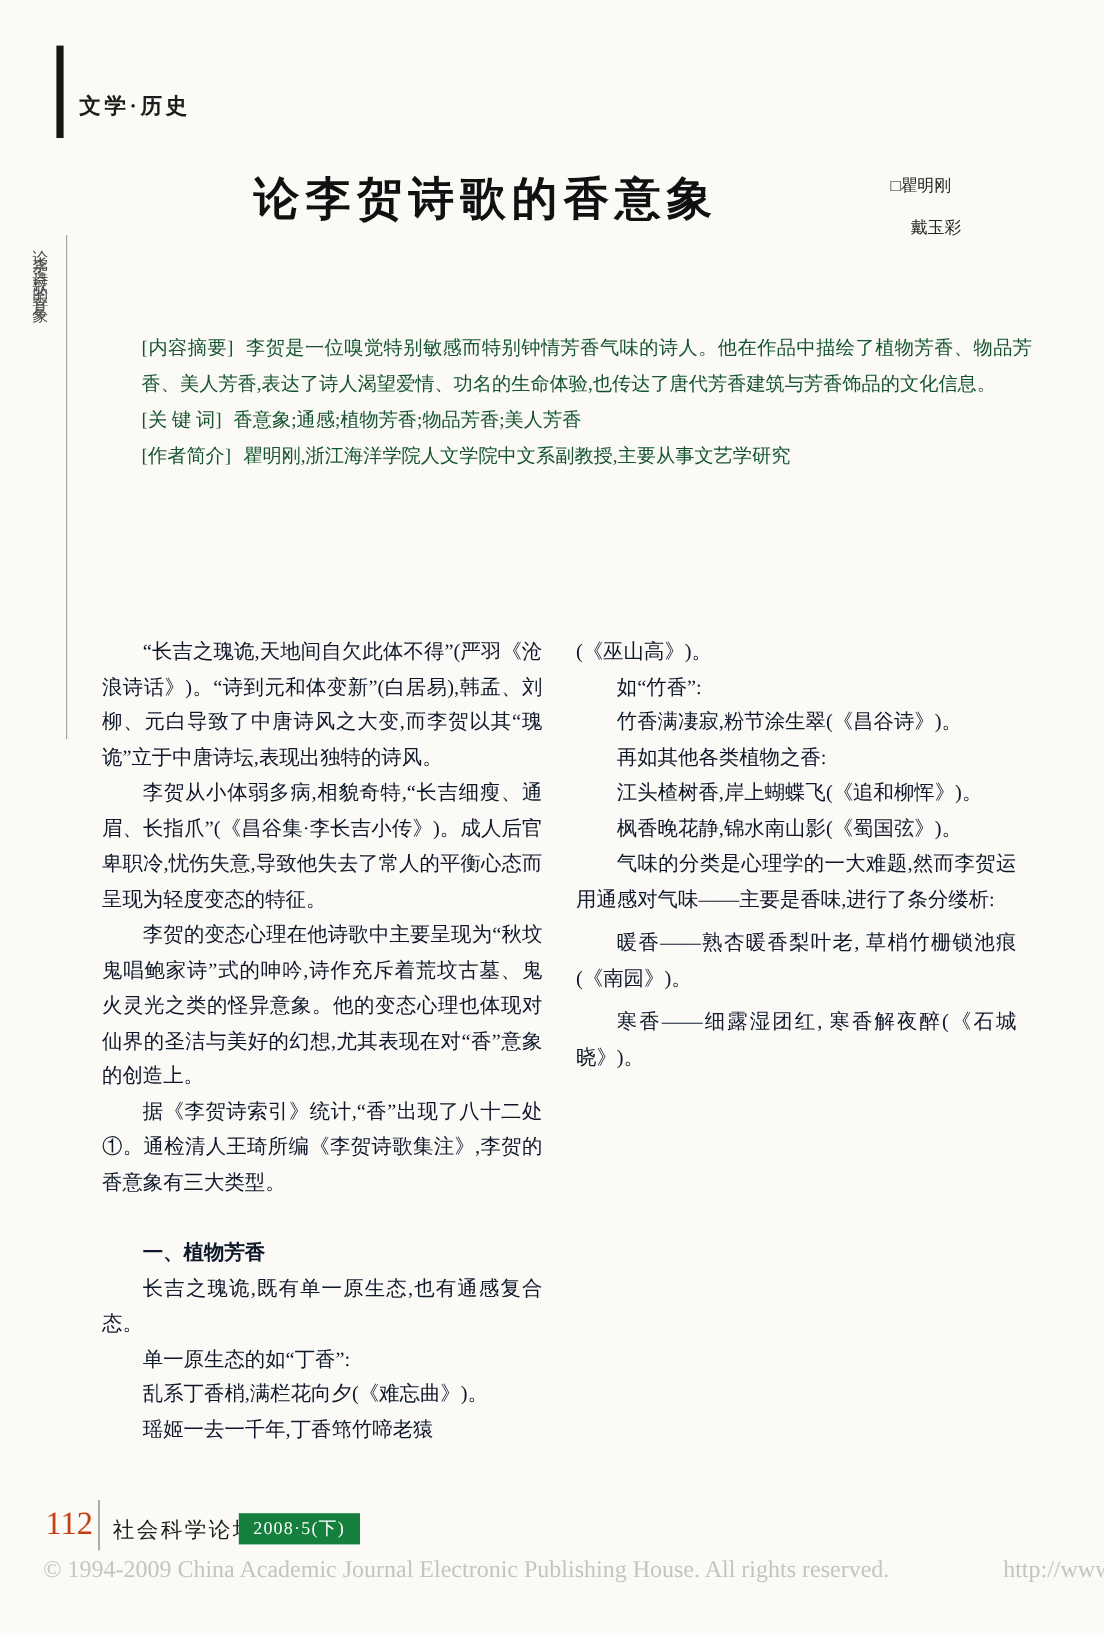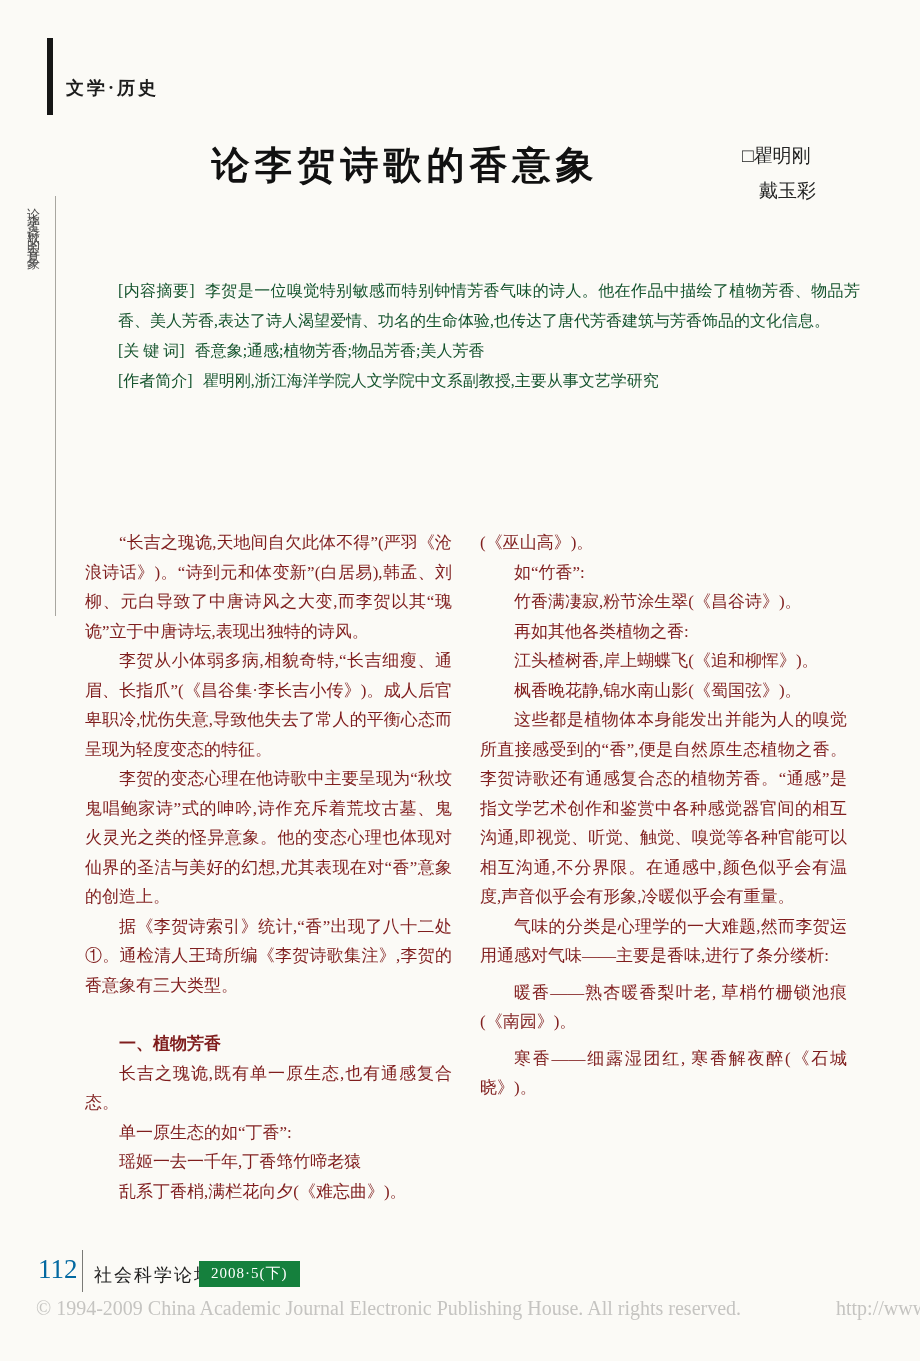--- a/index.html
+++ b/index.html
@@ -37,47 +37,47 @@
   }
 
   
   .title {
     position: absolute; left: 85px; top: 140px; width: 640px;
     text-align: center; font-size: 38px; font-weight: bold;
     letter-spacing: 5px; color: #111;
   }
   .authors {
     position: absolute; left: 742px; top: 138px;
-    font-size: 19px; line-height: 35px; color: #222;
+    font-size: 14px; line-height: 35px; color: #222;
   }
   .author.a2 { padding-left: 17px; text-align: right; }
 
   
   .abstract {
     position: absolute; left: 118px; top: 276px; width: 742px;
     font-size: 16px; line-height: 30px; color: #14532d; text-align: justify;
   }
   .abs-label { margin-right: 10px; white-space: pre; }
   .abs-p.bio2 { padding-left: 104px; }
 
   
   .columns {
     position: absolute; left: 85px; top: 528px; width: 762px;
     display: flex; gap: 28px;
   }
-  .col { flex: 1; font-size: 17px; line-height: 29.5px; text-align: justify; color: #7f1d1d; }
+  .col { flex: 1; font-size: 17px; line-height: 29.5px; text-align: justify; color: #0f172a; }
   .body-p { text-indent: 2em; }
   .body-p.noindent { text-indent: 0; }
   .heading { font-weight: bold; margin-top: 29px; }
   .gap-sm { margin-top: 7px; }
 
   
   .pagenum {
     position: absolute; left: 38px; top: 1254px;
-    font-size: 27px; color: #0369a1;
+    font-size: 27px; color: #c2410c;
   }
   .footer-rule {
     position: absolute; left: 82px; top: 1250px;
     width: 1px; height: 42px; background: #7a7a76;
   }
   .journal {
     position: absolute; left: 94px; top: 1263px;
     font-size: 18px; letter-spacing: 2px; color: #222;
   }
   .issue {
@@ -122,31 +122,30 @@
 
   <div class="columns">
     <div class="col">
       <p class="body-p">“长吉之瑰诡,天地间自欠此体不得”(严羽《沧浪诗话》)。“诗到元和体变新”(白居易),韩孟、刘柳、元白导致了中唐诗风之大变,而李贺以其“瑰诡”立于中唐诗坛,表现出独特的诗风。</p>
       <p class="body-p">李贺从小体弱多病,相貌奇特,“长吉细瘦、通眉、长指爪”(《昌谷集·李长吉小传》)。成人后官卑职冷,忧伤失意,导致他失去了常人的平衡心态而呈现为轻度变态的特征。</p>
       <p class="body-p">李贺的变态心理在他诗歌中主要呈现为“秋坟鬼唱鲍家诗”式的呻吟,诗作充斥着荒坟古墓、鬼火灵光之类的怪异意象。他的变态心理也体现对仙界的圣洁与美好的幻想,尤其表现在对“香”意象的创造上。</p>
       <p class="body-p">据《李贺诗索引》统计,“香”出现了八十二处①。通检清人王琦所编《李贺诗歌集注》,李贺的香意象有三大类型。</p>
       <p class="body-p heading">一、植物芳香</p>
       <p class="body-p">长吉之瑰诡,既有单一原生态,也有通感复合态。</p>
       <p class="body-p">单一原生态的如“丁香”:</p>
+      <p class="body-p">乱系丁香梢,满栏花向夕(《难忘曲》)。</p>
       <p class="body-p">瑶姬一去一千年,丁香筇竹啼老猿</p>
-      <p class="body-p">乱系丁香梢,满栏花向夕(《难忘曲》)。</p>
     </div>
     <div class="col">
       <p class="body-p noindent">(《巫山高》)。</p>
       <p class="body-p">如“竹香”:</p>
       <p class="body-p">竹香满凄寂,粉节涂生翠(《昌谷诗》)。</p>
       <p class="body-p">再如其他各类植物之香:</p>
       <p class="body-p">江头楂树香,岸上蝴蝶飞(《追和柳恽》)。</p>
       <p class="body-p">枫香晚花静,锦水南山影(《蜀国弦》)。</p>
-      <p class="body-p">这些都是植物体本身能发出并能为人的嗅觉所直接感受到的“香”,便是自然原生态植物之香。李贺诗歌还有通感复合态的植物芳香。“通感”是指文学艺术创作和鉴赏中各种感觉器官间的相互沟通,即视觉、听觉、触觉、嗅觉等各种官能可以相互沟通,不分界限。在通感中,颜色似乎会有温度,声音似乎会有形象,冷暖似乎会有重量。</p>
       <p class="body-p">气味的分类是心理学的一大难题,然而李贺运用通感对气味——主要是香味,进行了条分缕析:</p>
       <p class="body-p gap-sm">暖香——熟杏暖香梨叶老, 草梢竹栅锁池痕(《南园》)。</p>
       <p class="body-p gap-sm">寒香——细露湿团红, 寒香解夜醉(《石城晓》)。</p>
     </div>
   </div>
 
   <div class="footer">
     <span class="pagenum">112</span>
     <span class="footer-rule"></span>
     <span class="journal">社会科学论坛</span>

